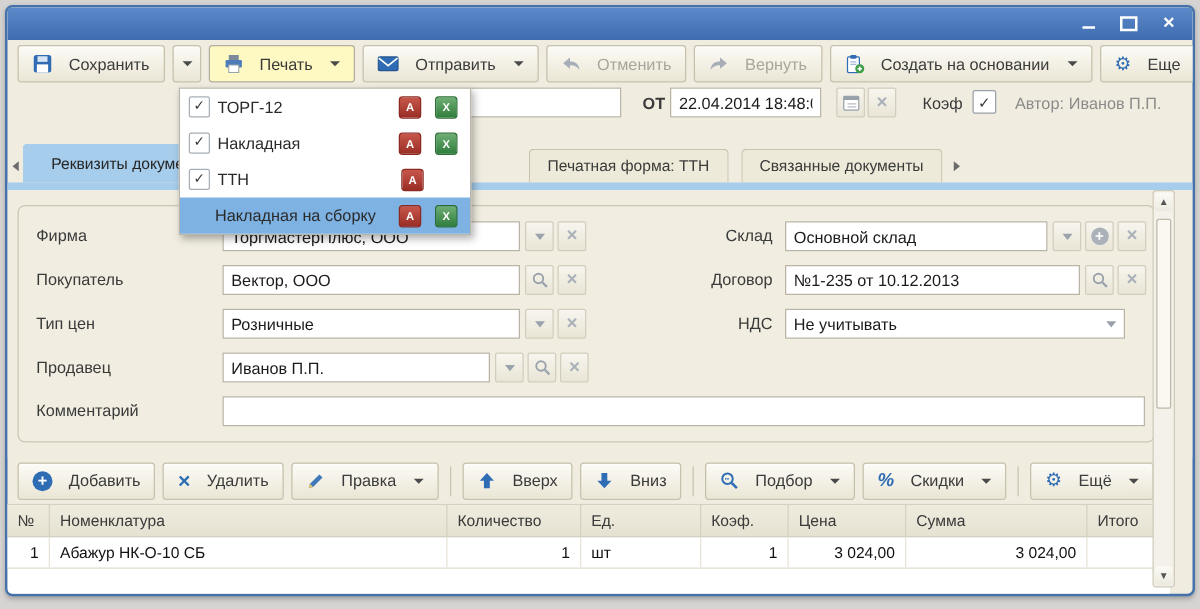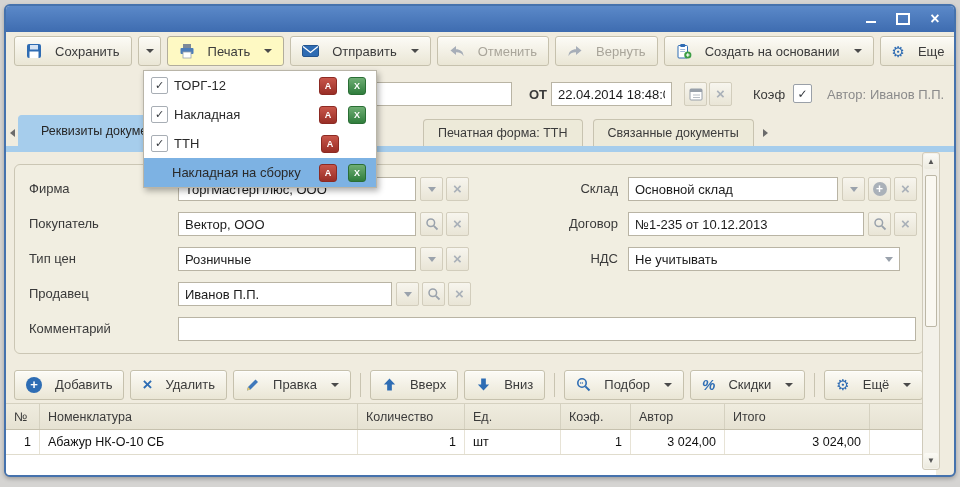--- a/index.html
+++ b/index.html
@@ -29,21 +29,21 @@
     border-top:4px solid #4a4a4a;margin-left:1px;}
   .glyph-gear{color:#2f6cb3;font-size:15px;line-height:15px;}
   .qcircle{width:16px;height:16px;border-radius:50%;background:#2f6cb3;color:#fff;font-size:11px;
     font-weight:bold;display:inline-flex;align-items:center;justify-content:center;}
   .pluscircle{width:16px;height:16px;border-radius:50%;background:#2e6db4;color:#fff;font-size:13px;
     font-weight:bold;display:inline-flex;align-items:center;justify-content:center;line-height:14px;}
   .xmark{color:#2e6db4;font-weight:bold;font-size:17px;line-height:16px;}
   .pct{color:#2e6db4;font-weight:bold;font-style:italic;font-size:15px;}
   .tsep{width:1px;height:24px;background:#c9c4b1;margin:0 3px;}
   
-  .row2{position:absolute;left:0;top:64px;right:0;height:46px;margin-left:15px;}
+  .row2{position:absolute;left:0;top:52px;right:0;height:46px;}
   .inp{position:absolute;height:24px;border:1px solid #b9b4a4;background:#fff;font-size:13px;
     padding:0 6px;color:#1b1b1b;box-sizing:border-box;font-family:inherit;}
   .lbl{position:absolute;font-size:13px;color:#3a3a3a;white-space:nowrap;}
   .fbtn{position:absolute;width:23px;height:24px;display:inline-flex;align-items:center;justify-content:center;
     background:linear-gradient(#f7f5ee,#e9e5d6);border:1px solid #d2cdbc;border-radius:2px;
     color:#9aa2ac;box-sizing:border-box;cursor:pointer;}
   .fbtn .fx{font-size:15px;font-weight:bold;line-height:14px;color:#aab1b9;}
   .chev{width:0;height:0;border-left:4px solid transparent;border-right:4px solid transparent;
     border-top:5px solid #9aa2ac;}
   .checkbox{position:absolute;width:17px;height:17px;background:#fff;border:1px solid #9aa0a8;
@@ -403,21 +403,22 @@
     </span>
   </div>
 
   <div class="table">
     <div class="thead">
       <div>№</div>
       <div>Номенклатура</div>
       <div>Количество</div>
       <div>Ед.</div>
       <div>Коэф.</div>
-      <div>Автор</div>
+      <div>Цена</div>
+      <div>Сумма</div>
       <div>Итого</div>
     </div>
     <div class="trow">
       <div class="num">1</div>
       <div>Абажур НК-О-10 СБ</div>
       <div class="num">1</div>
       <div>шт</div>
       <div class="num">1</div>
       <div class="num">3 024,00</div>
       <div class="num">3 024,00</div>

